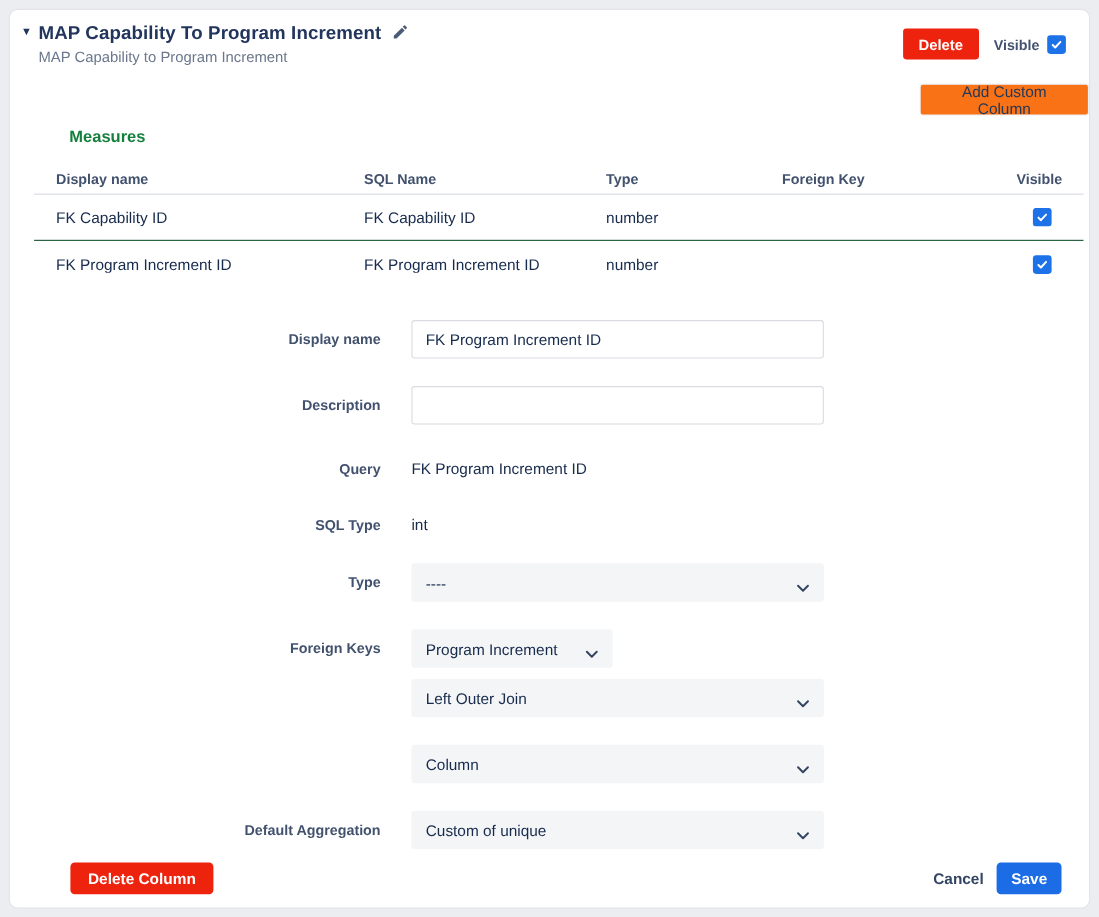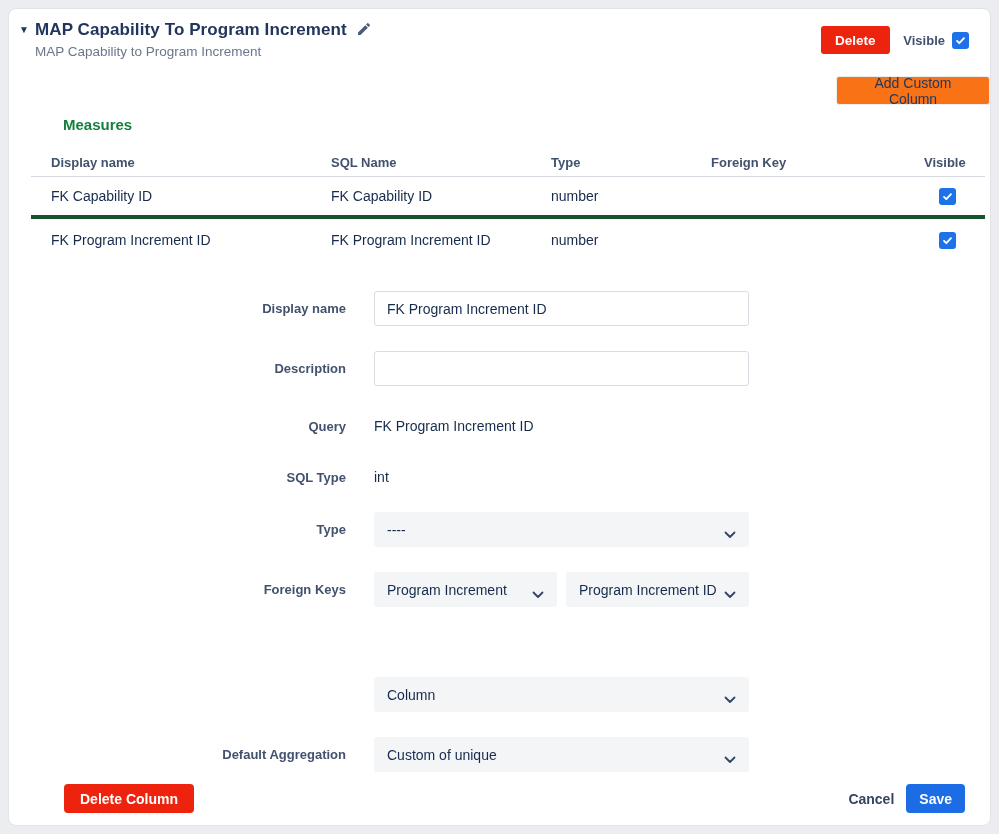--- a/index.html
+++ b/index.html
@@ -65,21 +65,21 @@
   .trow {
     display: grid;
     grid-template-columns: 280px 220px 160px 233px 61px;
     align-items: center;
   }
   .thead {
     height: 29px; font-size: 13px; font-weight: bold; color: #42526e;
     border-bottom: 1px solid #d6dae0;
   }
   .tbody-row { height: 42px; font-size: 14px; color: #172b4d; }
-  .tbody-row.sep { border-bottom: 4px solid #14532d; }
+  .tbody-row.sep { border-bottom: 1px solid #14532d; }
   .cell { padding-left: 20px; overflow: hidden; white-space: nowrap; }
   .cell.right { text-align: right; padding-right: 29px; padding-left: 0; }
   .cell.right .checkbox { vertical-align: middle; }
   
   .frow { position: absolute; left: 0; width: 983px; display: block; }
   .flabel {
     position: absolute; left: 0; top: 0; width: 337px; height: 100%;
     display: flex; align-items: center; justify-content: flex-end;
     font-size: 13px; font-weight: bold; color: #42526e;
   }
@@ -207,28 +207,30 @@
   </div>
 
   <div class="frow" style="top:563px;height:35px;">
     <div class="flabel">Foreign Keys</div>
     <div class="select" style="left:365px;width:183px;">
       <span>Program Increment</span>
       <span class="chev"><svg width="12" height="8" viewBox="0 0 12 8" fill="none">
             <path d="M1.5 1.5 L6 6 L10.5 1.5" stroke="#344563" stroke-width="1.8" stroke-linecap="round" stroke-linejoin="round"></path>
           </svg></span>
     </div>
-    <div class="select" style="left:557px;width:183px;">
-      <span>Program Increment ID</span>
-      <span class="chev"><svg width="12" height="8" viewBox="0 0 12 8" fill="none">
-            <path d="M1.5 1.5 L6 6 L10.5 1.5" stroke="#344563" stroke-width="1.8" stroke-linecap="round" stroke-linejoin="round"></path>
-          </svg></span>
-    </div>
-  </div>
-
+  </div>
+
+  <div class="frow" style="top:608px;height:35px;">
+    <div class="select" style="left:365px;width:375px;">
+      <span>Left Outer Join</span>
+      <span class="chev"><svg width="12" height="8" viewBox="0 0 12 8" fill="none">
+            <path d="M1.5 1.5 L6 6 L10.5 1.5" stroke="#344563" stroke-width="1.8" stroke-linecap="round" stroke-linejoin="round"></path>
+          </svg></span>
+    </div>
+  </div>
 
   <div class="frow" style="top:668px;height:35px;">
     <div class="select" style="left:365px;width:375px;">
       <span>Column</span>
       <span class="chev"><svg width="12" height="8" viewBox="0 0 12 8" fill="none">
             <path d="M1.5 1.5 L6 6 L10.5 1.5" stroke="#344563" stroke-width="1.8" stroke-linecap="round" stroke-linejoin="round"></path>
           </svg></span>
     </div>
   </div>
 

